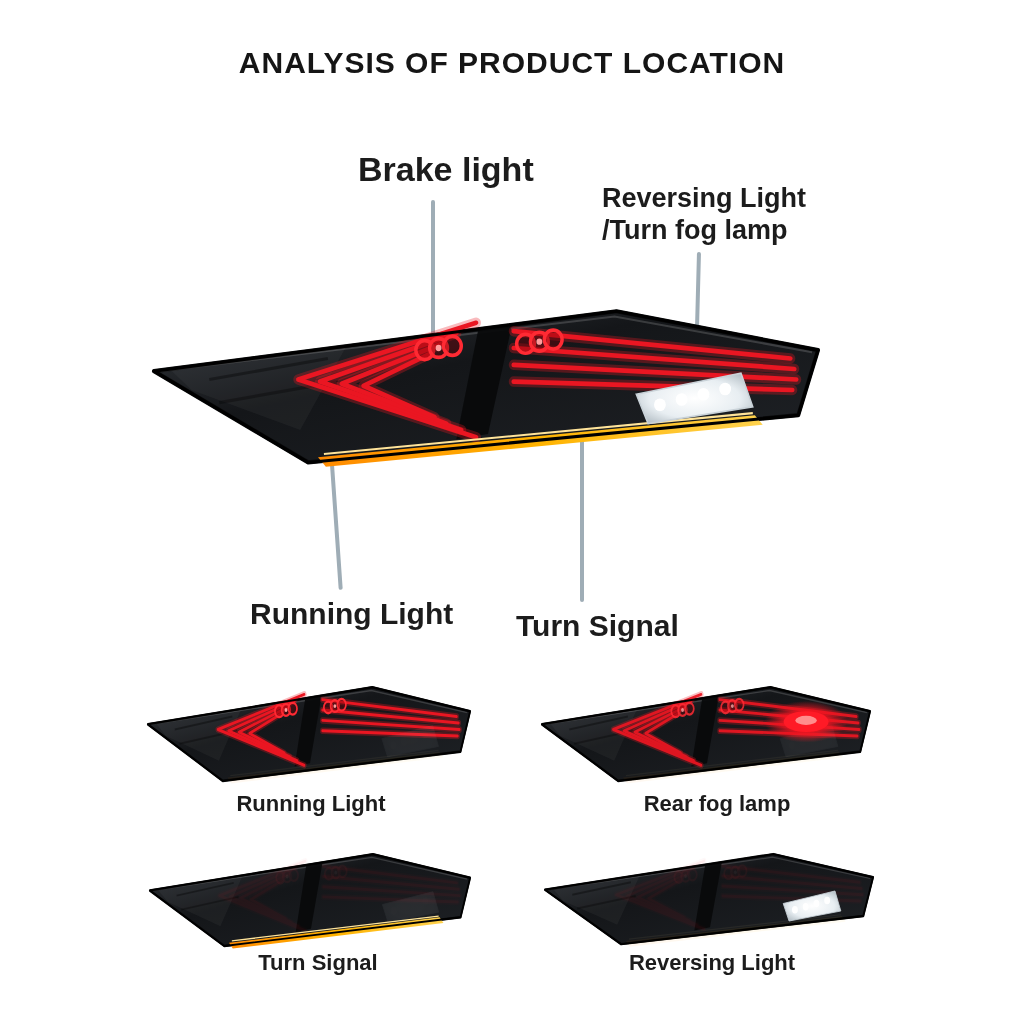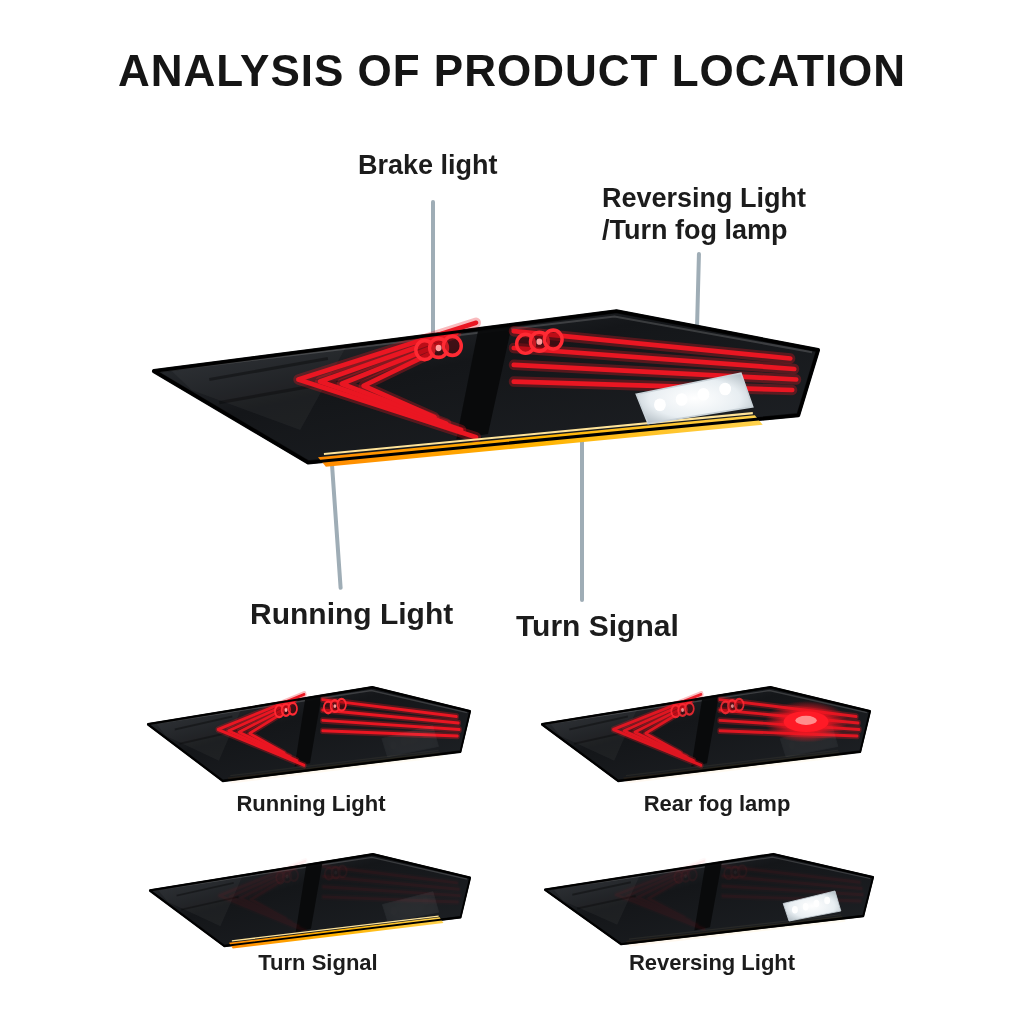--- a/index.html
+++ b/index.html
@@ -3,24 +3,24 @@
 <meta charset="utf-8">
 <style>
   html,body{margin:0;padding:0;background:#ffffff;}
   .stage{
     position:relative;width:1024px;height:1024px;background:#ffffff;overflow:hidden;
     font-family:"Liberation Sans","DejaVu Sans",sans-serif;color:#1a1a1a;
   }
   .abs{position:absolute;}
   .title{
     top:46px;left:0;width:1024px;text-align:center;
-    font-size:44px;font-weight:800;letter-spacing:1px;color:#151515;
+    font-size:30px;font-weight:800;letter-spacing:1px;color:#151515;
   }
   .callout-label{font-weight:700;color:#1c1c1c;white-space:nowrap;}
-  .lbl-brake{left:358px;top:150px;font-size:27px;}
+  .lbl-brake{left:358px;top:150px;font-size:34px;}
   .lbl-revfog{left:602px;top:183px;font-size:27px;line-height:1.18;white-space:normal;width:230px;}
   .lbl-running{left:250px;top:597px;font-size:30px;}
   .lbl-turn{left:516px;top:609px;font-size:30px;}
   .callout-line{position:absolute;width:4px;background:#9fadb6;border-radius:2px;}
   .line-brake{left:431px;top:200px;height:152px;}
   .line-revfog{left:697px;top:252px;height:150px;transform:rotate(1.5deg);transform-origin:top center;}
   .line-running{left:333px;top:425px;height:165px;transform:rotate(-4deg);}
   .line-turn{left:580px;top:434px;height:168px;}
   .thumb-label{font-size:22px;font-weight:700;color:#1c1c1c;transform:translateX(-50%);white-space:nowrap;}
   .tl{display:block;}

